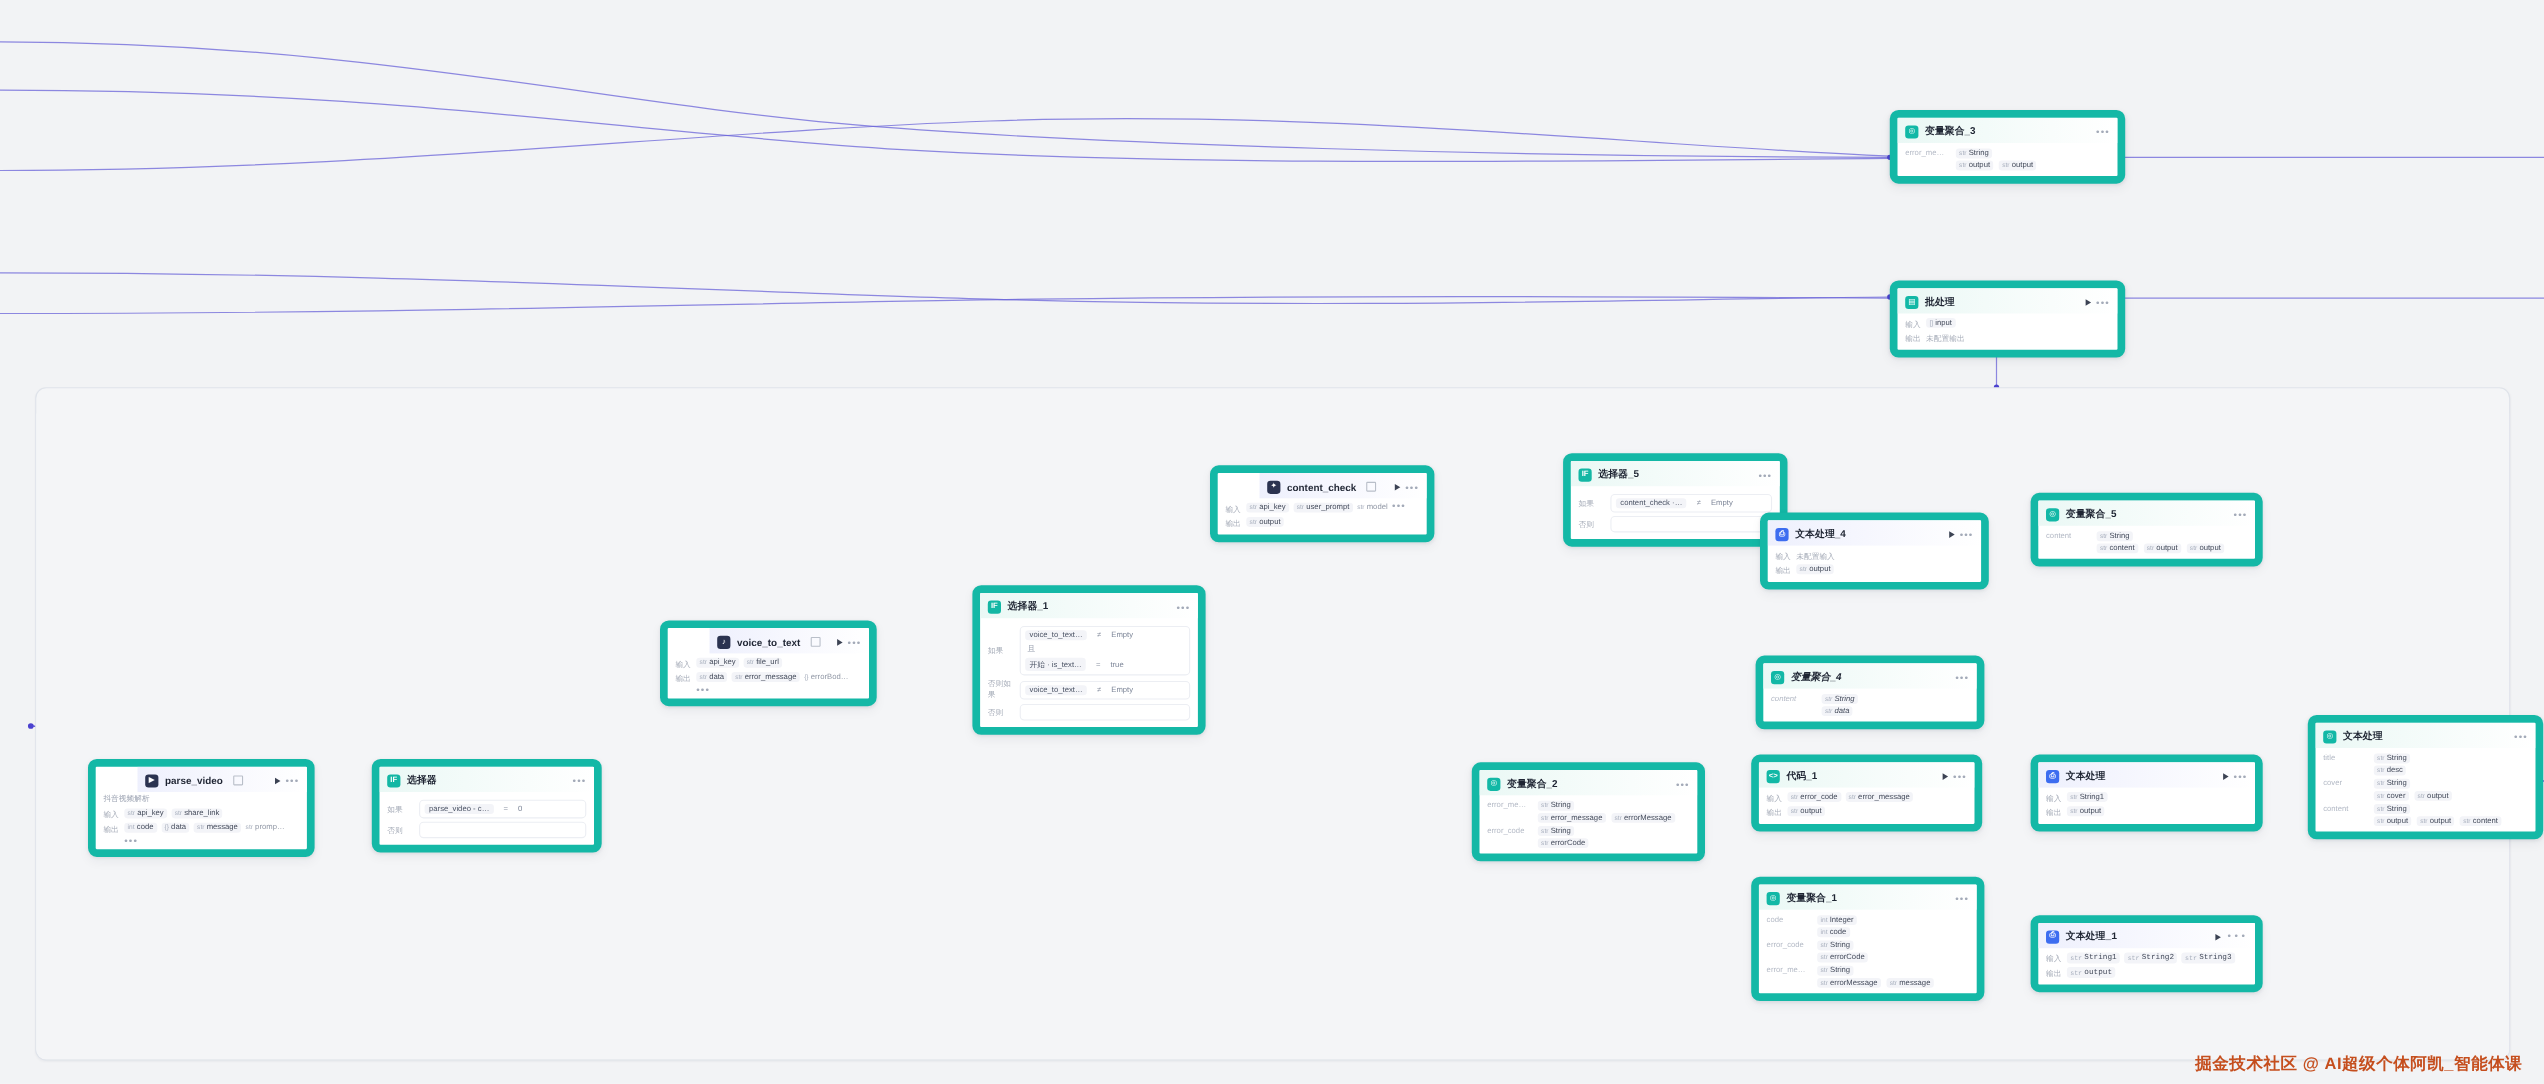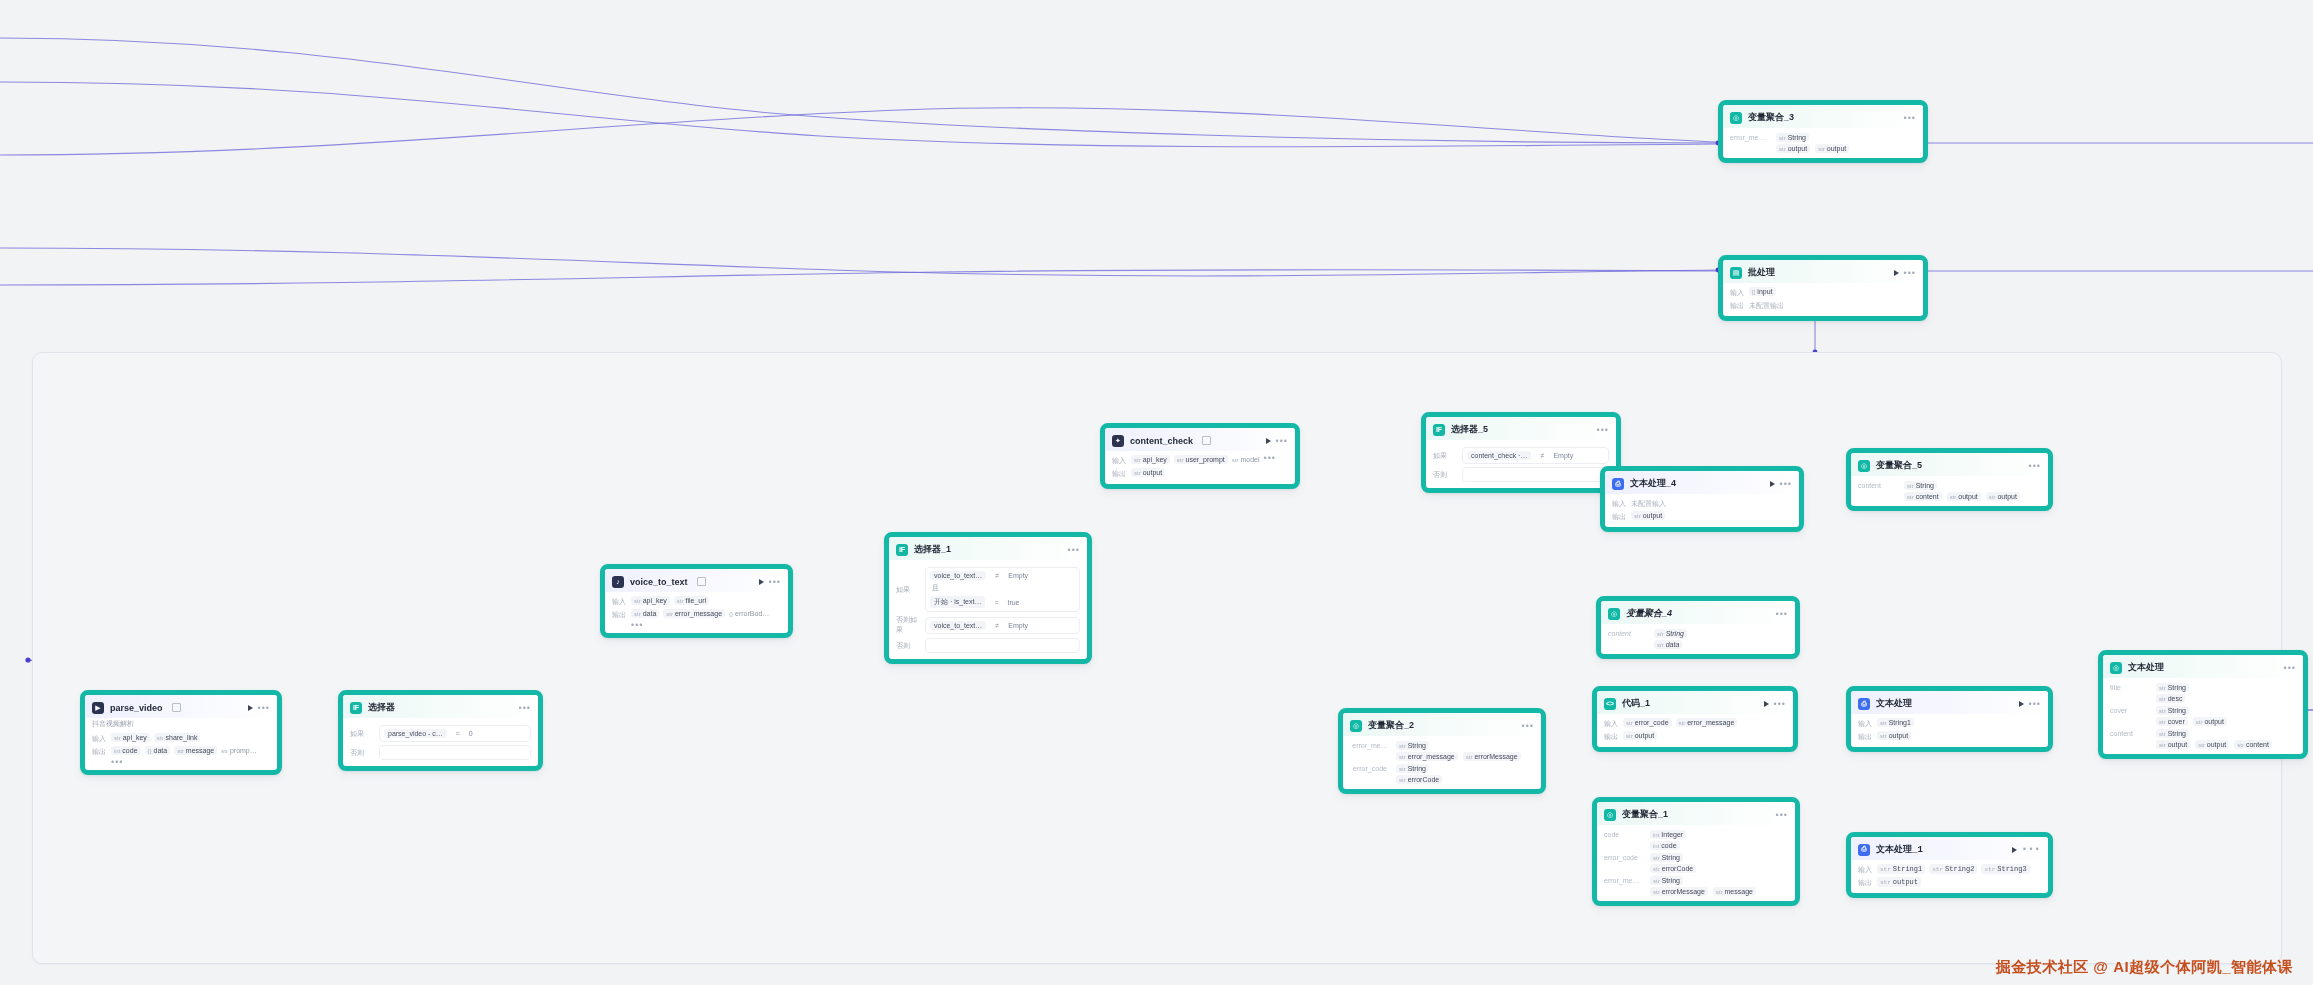--- a/index.html
+++ b/index.html
@@ -26,30 +26,30 @@
     height:23px;display:flex;align-items:center;gap:6px;padding:0 10px;
     border-radius:9px 9px 0 0;
     background:linear-gradient(90deg,#e7f8f4 0%,#eef9f7 28%,#f4f5f7 75%);
     border-bottom:1px solid #e8eaee;
   }
   .group-title{font-size:10px;color:#2b3142;font-weight:600;letter-spacing:.2px;}
   .group-body{position:absolute;left:0;right:0;top:23px;bottom:0;border-radius:0 0 9px 9px;background:#f4f5f7;}
 
   
   .node{
-    position:absolute;background:#fff;border:5px solid #14b8a6;border-radius:8px;
+    position:absolute;background:#fff;border:7px solid #14b8a6;border-radius:8px;
     box-shadow:0 1px 3px rgba(25,30,50,.08),0 4px 10px rgba(25,30,50,.05);
     overflow:hidden;
   }
   .node .nhead{
     display:flex;align-items:center;gap:6px;height:21px;padding:2px 7px 0 7px;
     background:linear-gradient(90deg,#eaf8f5 0%,#f3fbf9 40%,#ffffff 100%);
   }
   .node.blue-head .nhead{background:linear-gradient(90deg,#eef0fd 0%,#f5f6fe 40%,#ffffff 100%);}
-  .node.dark-head .nhead{background:linear-gradient(90deg,#eef0fd 0%,#f6f7fe 45%,#ffffff 100%);}
+  .node.dark-head .nhead{background:linear-gradient(90deg,#eef0fd 0%,#f6f7fe 45%,#ffffff 100%);margin-left:38px;}
   .nicon{
     width:12px;height:12px;border-radius:3px;flex:0 0 auto;
     display:flex;align-items:center;justify-content:center;
     font-size:7px;color:#fff;font-weight:700;line-height:1;
   }
   .ic-teal{background:#12b8a6;}
   .ic-if{background:#13b7a4;}
   .ic-blue{background:#3d6df0;}
   .ic-dark{background:#2b3350;}
   .ic-code{background:#12b8a6;}
@@ -580,21 +580,21 @@
               <span class="chip">
                 <span class="ty">str</span>
                 <span>data</span>
               </span>
             </div>
         </div>
       </div>
     </div>
   </div>
 
-  <div class="node" style="left:1338px;top:708px;width:198px;text-align:center;">
+  <div class="node" style="left:1338px;top:693px;width:198px;">
     <div class="nhead">
       <span class="nicon ic-teal">◎</span>
       <span class="ntitle">变量聚合_2</span>
       <span class="nmenu">
           <span class="dots">•••</span>
         </span>
     </div>
     <div class="nbody">
       <div class="agg-row">
         <span class="agg-key">error_me…</span>

